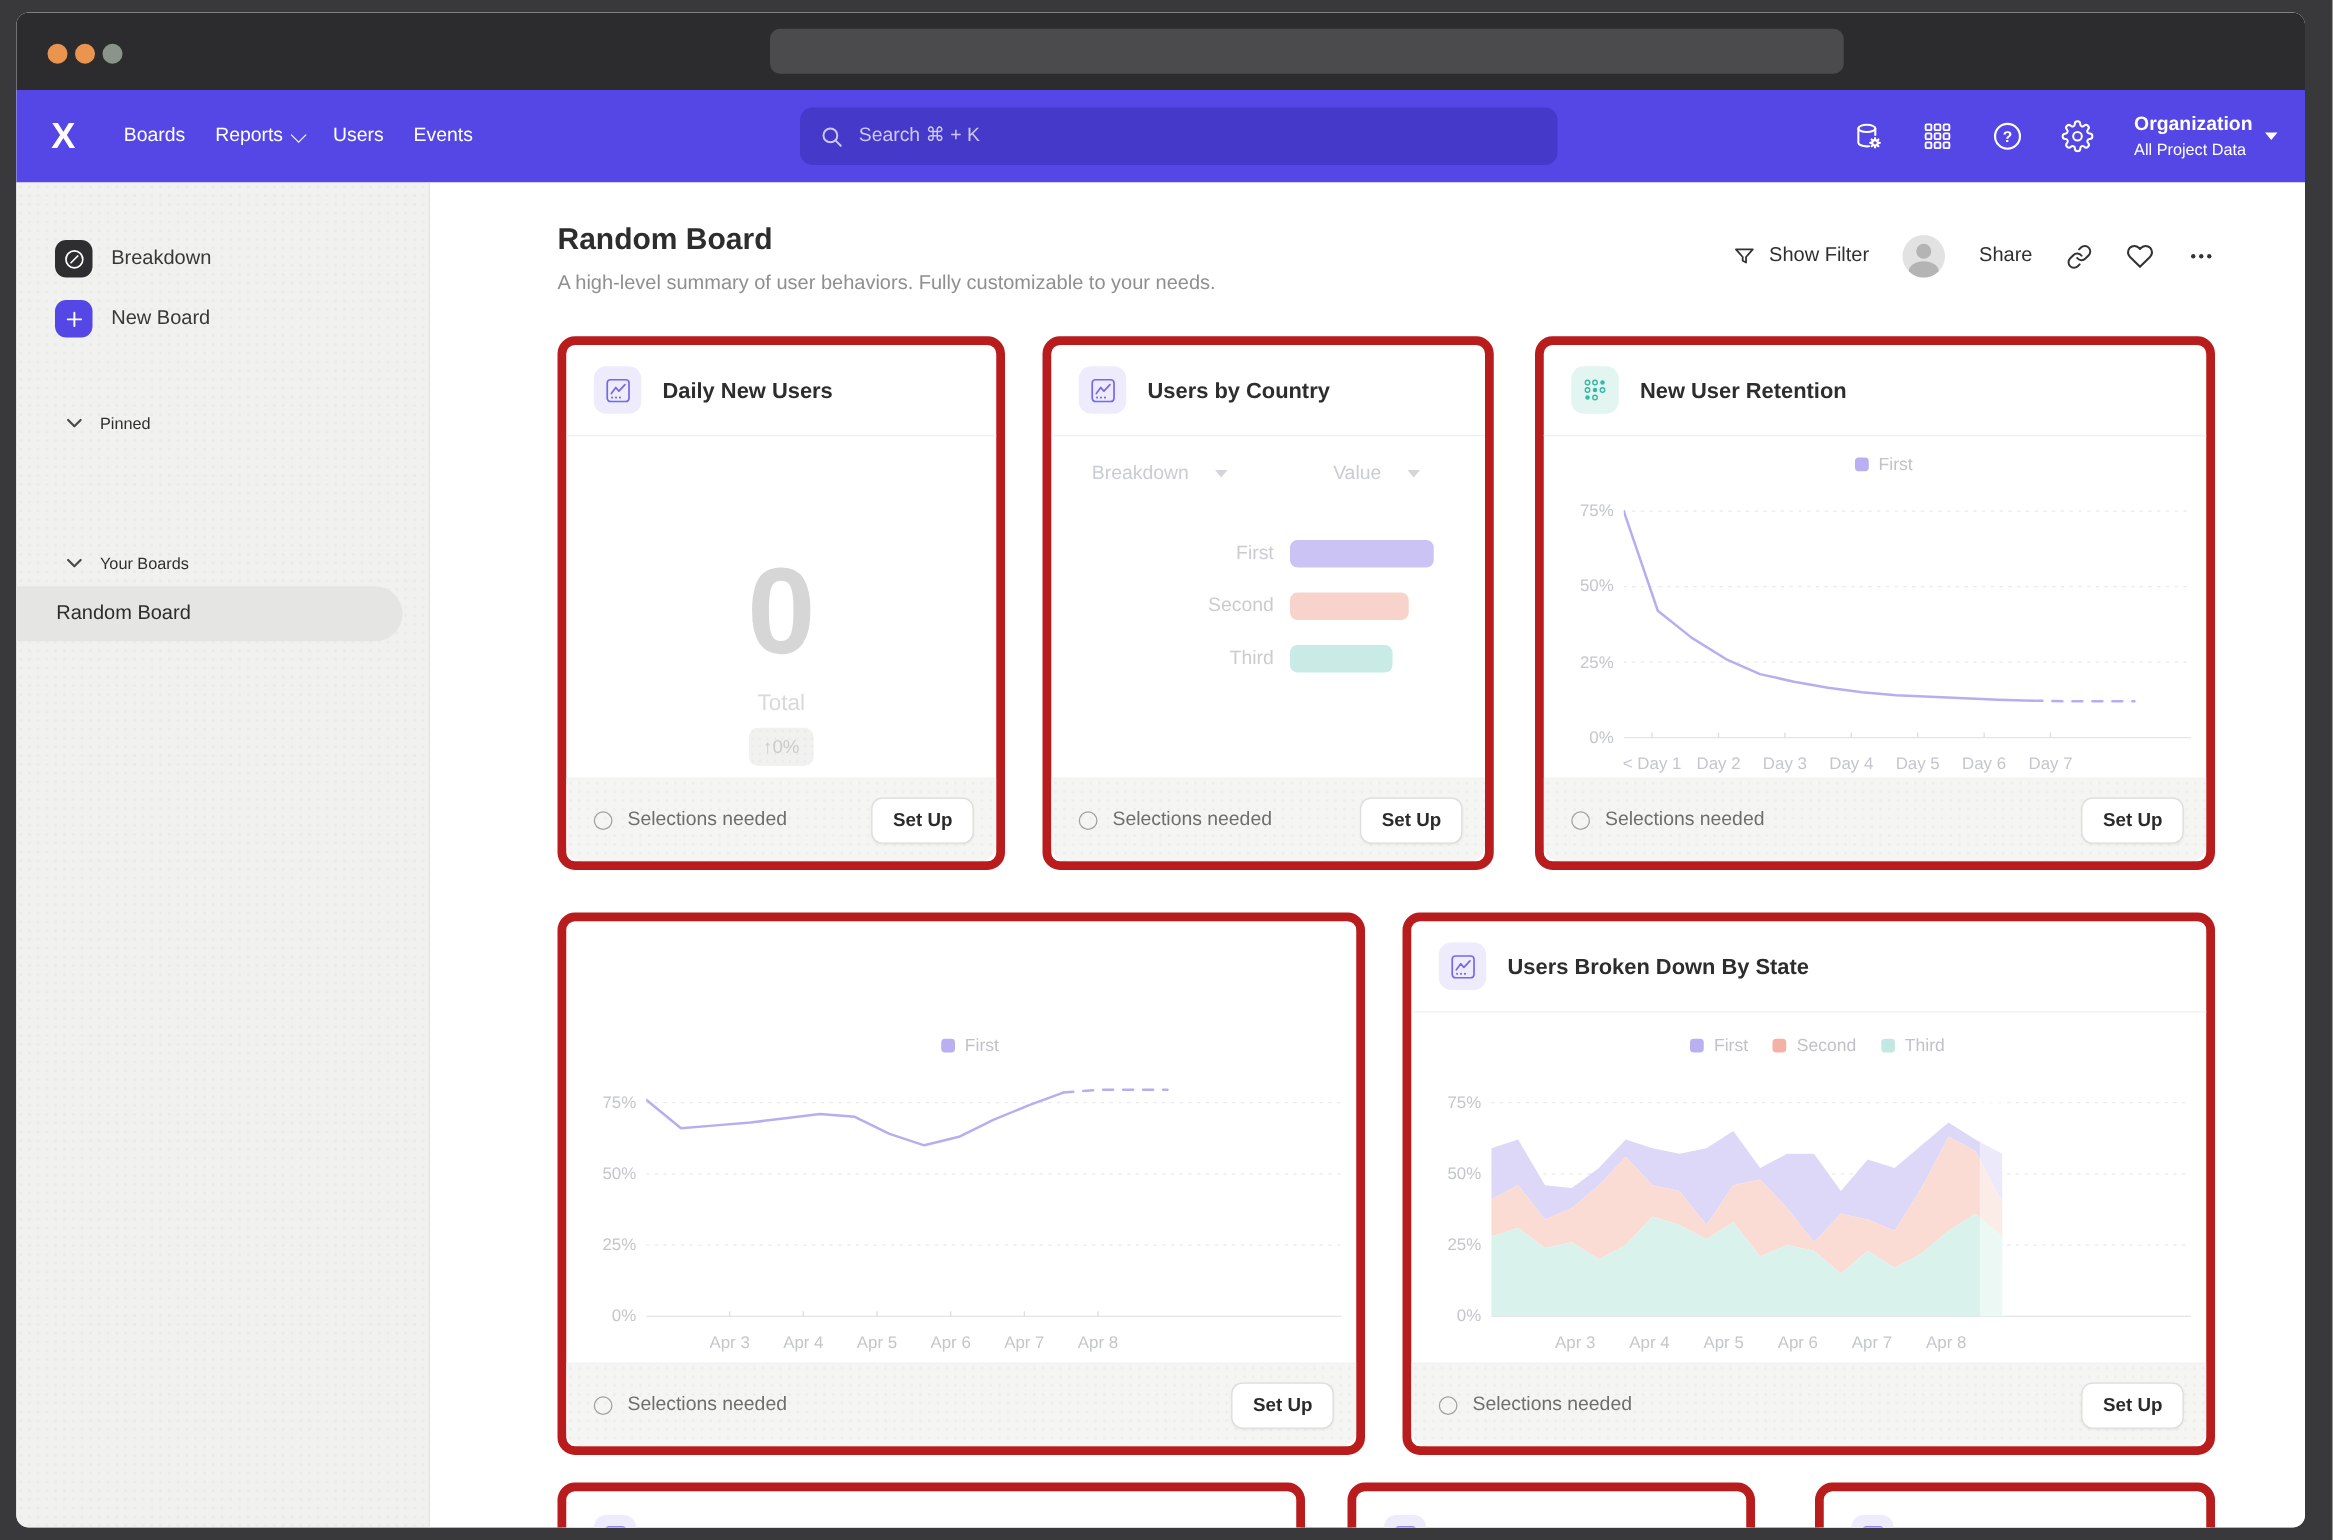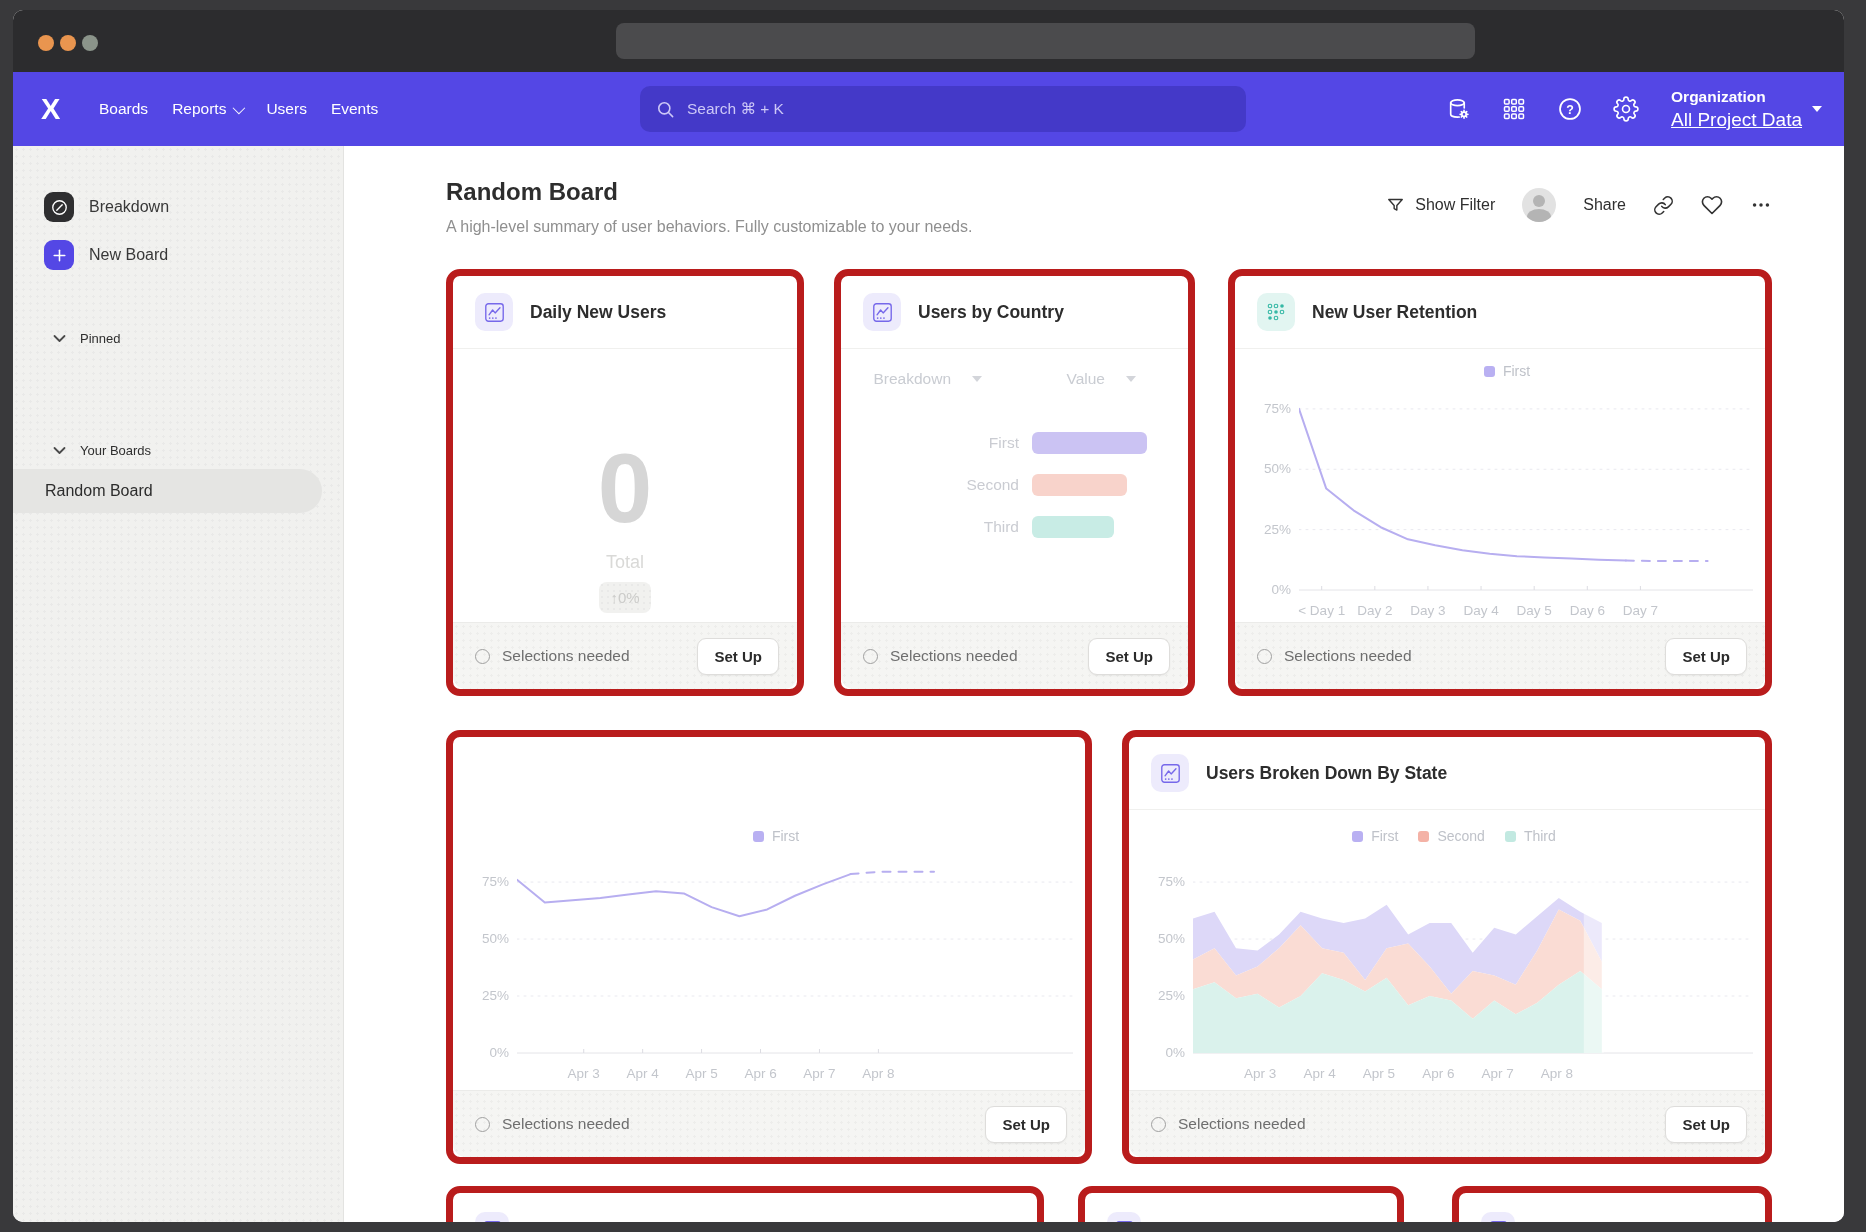--- a/index.html
+++ b/index.html
@@ -15,21 +15,21 @@
   .nav-links{display:flex;align-items:center;gap:24px;margin-left:24px;}
   .nav-link{color:#fff;font-size:15.5px;display:flex;align-items:center;gap:7px;cursor:pointer;}
   .chev{width:8px;height:8px;border-right:1.8px solid rgba(255,255,255,.95);border-bottom:1.8px solid rgba(255,255,255,.95);transform:rotate(45deg) translateY(-2px);}
   .nav-search{position:absolute;left:627px;top:14px;width:606px;height:46px;background:rgba(15,8,100,.22);border-radius:10px;display:flex;align-items:center;padding-left:16px;box-sizing:border-box;}
   .nav-search input{background:transparent;border:none;outline:none;color:#e8e5fb;font-size:15.5px;margin-left:10px;width:400px;font-family:"Liberation Sans","DejaVu Sans",sans-serif;}
   .nav-search input::placeholder{color:#cdc8f7;}
   .nav-right{position:absolute;right:22px;top:0;height:74px;display:flex;align-items:center;gap:30px;}
   .nav-ic{width:26px;height:26px;display:flex;align-items:center;justify-content:center;cursor:pointer;}
   .org{display:flex;align-items:center;gap:10px;color:#fff;cursor:pointer;margin-left:2px;}
   .org-name{font-size:15.5px;font-weight:700;}
-  .org-sub{font-size:19px;margin-top:3px;text-decoration:underline;}
+  .org-sub{font-size:13px;margin-top:3px;}
   .tri-down{width:0;height:0;border-left:5px solid transparent;border-right:5px solid transparent;border-top:6px solid #fff;}
   
   .sidebar{position:absolute;left:0;top:136px;width:330px;bottom:0;background:#f1f1ef;border-right:1px solid #e3e3e1;
     background-image:radial-gradient(rgba(0,0,0,.030) 1px,transparent 1.2px);background-size:7px 7px;}
   .sb-item{display:flex;align-items:center;gap:15px;margin:0 0 0 31px;height:46px;cursor:pointer;}
   .sb-ic{width:30px;height:30px;border-radius:9px;display:flex;align-items:center;justify-content:center;flex:none;}
   .sb-label{font-size:16px;color:#383838;}
   .sb-section{display:flex;align-items:center;gap:14px;margin-left:40px;height:36px;cursor:pointer;}
   .sb-section .sb-label{font-size:13px;color:#2f2f2f;}
   .sb-selected{position:absolute;left:0;width:309px;height:44px;background:#e5e5e3;border-radius:0 22px 22px 0;display:flex;align-items:center;padding-left:32px;box-sizing:border-box;font-size:16px;color:#2c2c2c;cursor:pointer;}

